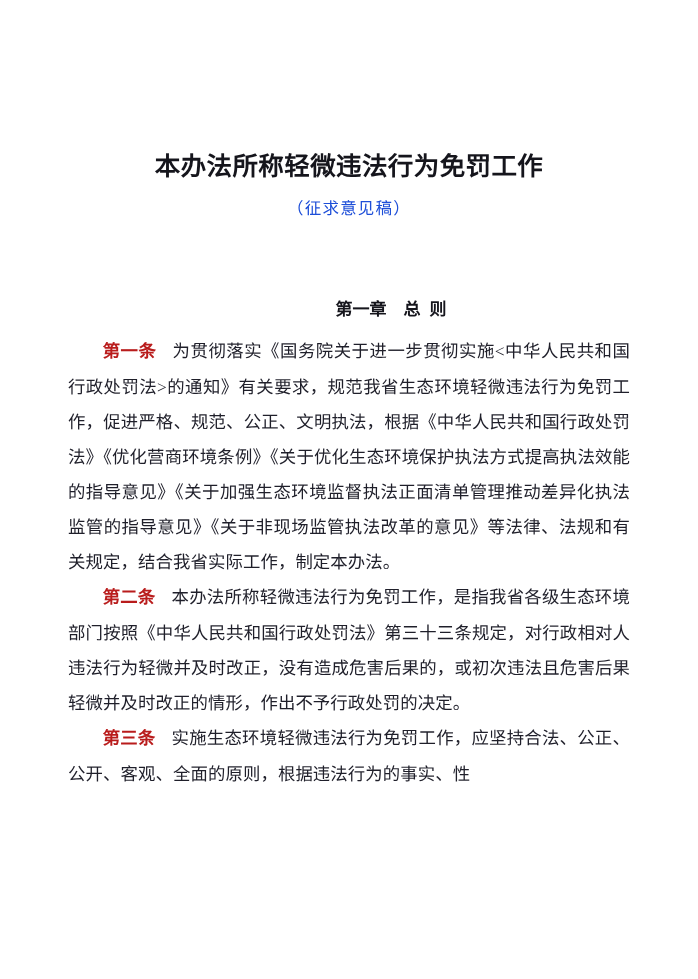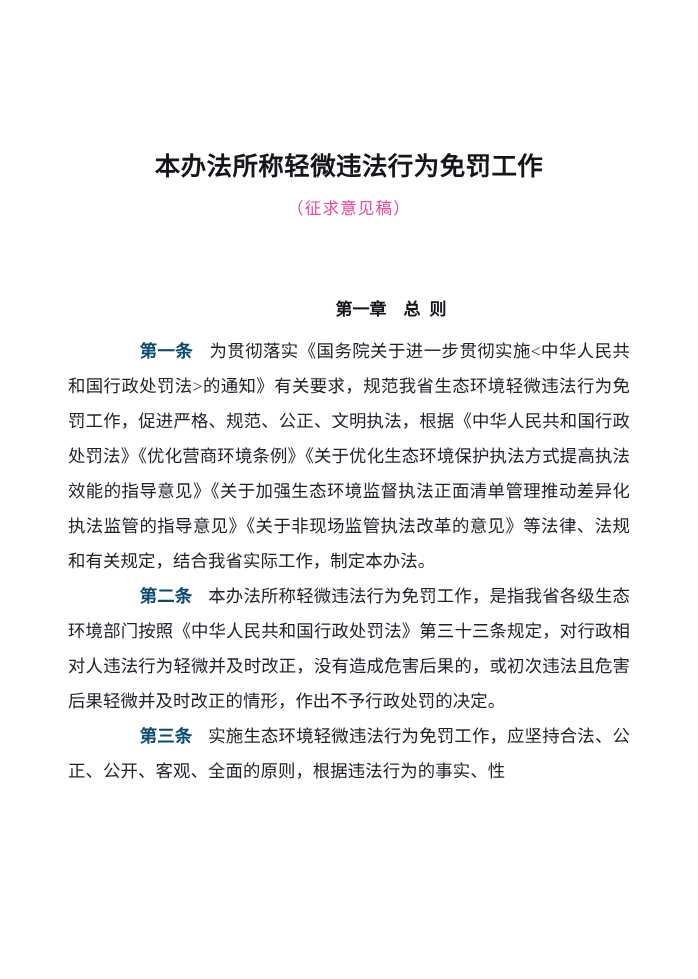--- a/index.html
+++ b/index.html
@@ -40,21 +40,21 @@
     color: #15151c;
     white-space: nowrap;
   }
 
   .doc-subtitle {
     margin-top: 13px;
     font-family: "Liberation Serif", "DejaVu Serif", serif;
     font-size: 16.5px;
     line-height: 24px;
     letter-spacing: 1.2px;
-    color: #ec4899;
+    color: #1d4ed8;
   }
 
   
   .chapter-heading {
     position: absolute;
     left: 0;
     top: 296px;
     width: 698px;
     text-align: center;
     font-family: "DejaVu Sans", "Liberation Sans", sans-serif;
@@ -88,25 +88,24 @@
     line-height: 35px;
     text-align: justify;
     text-justify: inter-ideograph;
     text-indent: 2em;
     color: #1f1f2a;
     letter-spacing: 0.1px;
     word-break: break-all;
   }
 
   .art-no {
-    font-family: Liberation Sans, sans-serif;
+    font-family: Liberation Mono, monospace;
     font-weight: 700;
-    color: #0c4a6e;
+    color: #b91c1c;
     letter-spacing: 0;
-    margin-left: 37px;
   }
 
   .art-sep {
     display: inline-block;
     width: 0.92em;
   }
 
   
   .footer {
     position: absolute;

